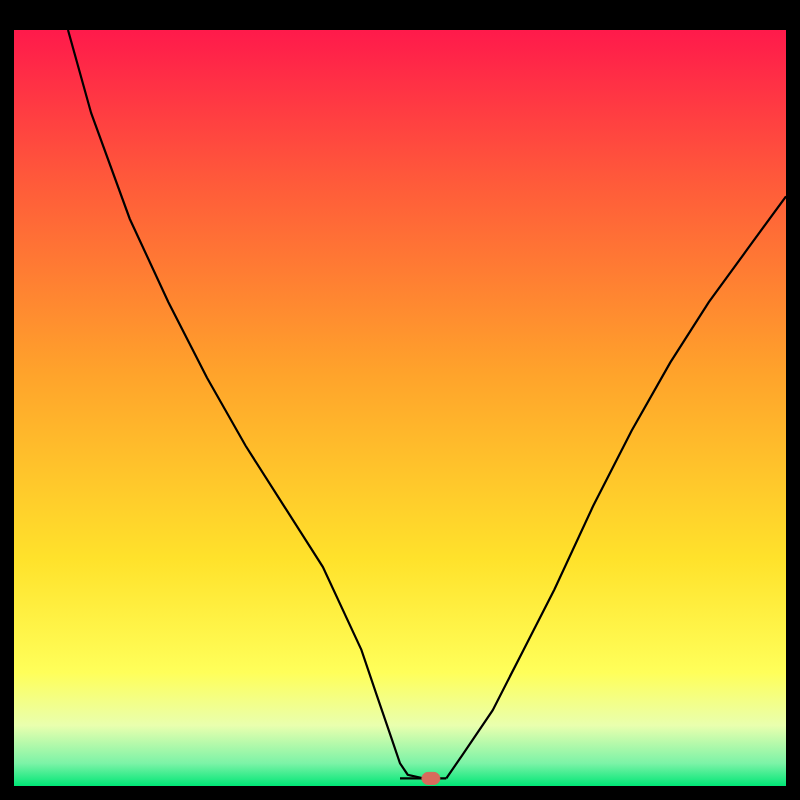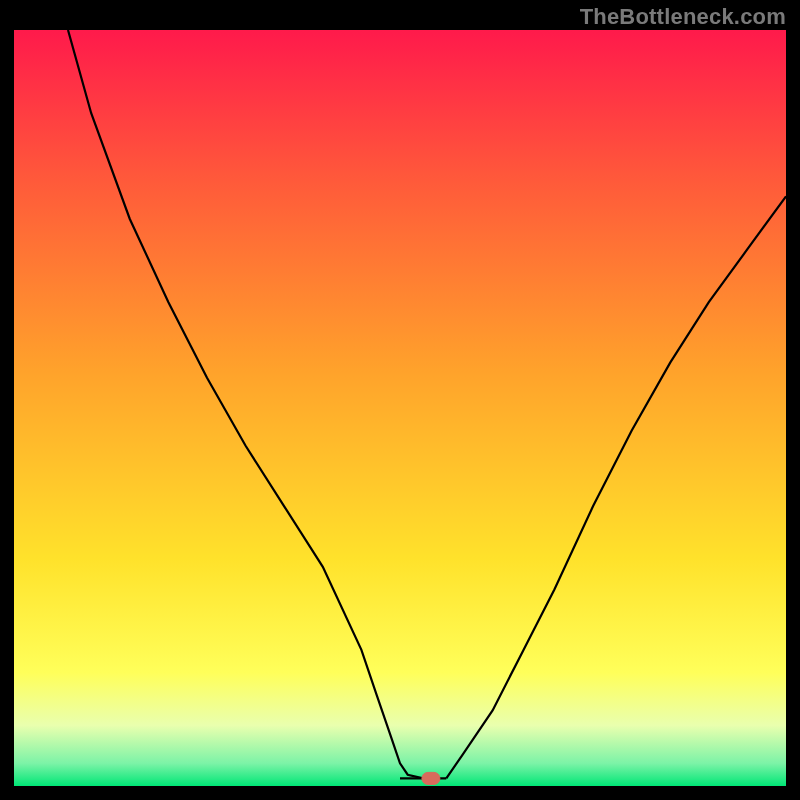--- a/index.html
+++ b/index.html
@@ -48,21 +48,20 @@
   }
   .marker {
     fill: #d86a5c;
     stroke: #d86a5c;
   }
 </style>
 </head>
 <body>
 
 <div class="wrap">
-  <div class="watermark">TheBottleneck.com</div>
 
   <div class="chart-frame">
     <svg class="chart" viewBox="0 0 772 756" preserveAspectRatio="none">
       <defs>
         <linearGradient id="bg-grad" x1="0" y1="0" x2="0" y2="1">
             <stop offset="0%" stop-color="#ff1a4b"></stop>
             <stop offset="20%" stop-color="#ff5a3a"></stop>
             <stop offset="45%" stop-color="#ffa22b"></stop>
             <stop offset="70%" stop-color="#ffe22b"></stop>
             <stop offset="85%" stop-color="#ffff5a"></stop>

